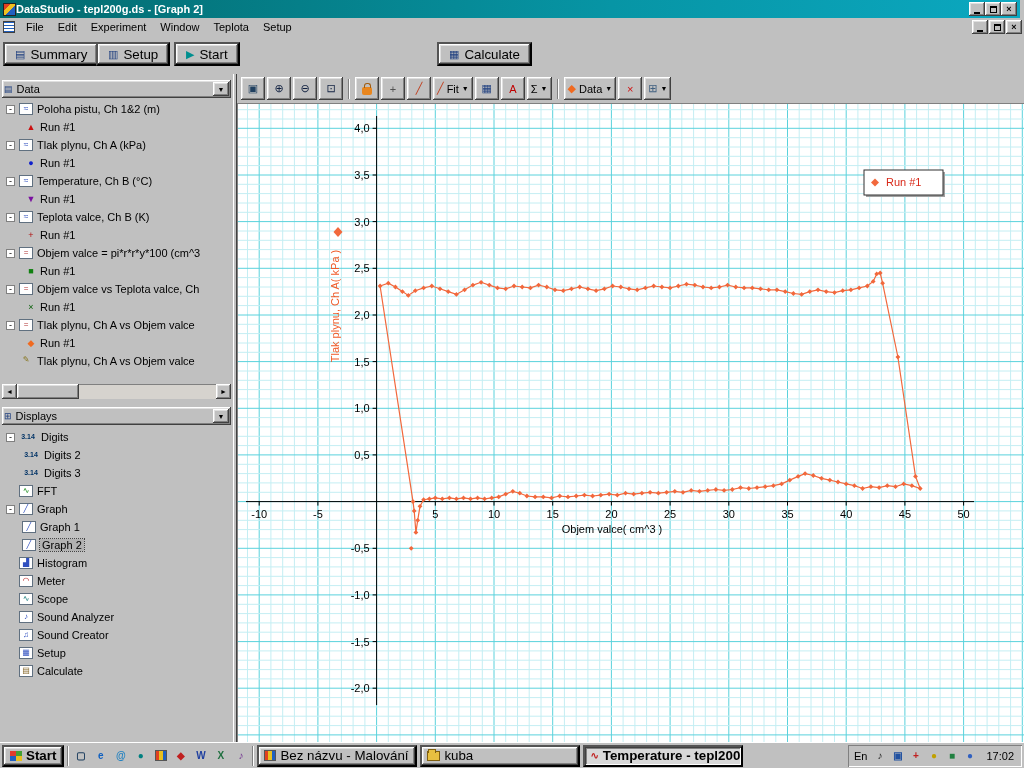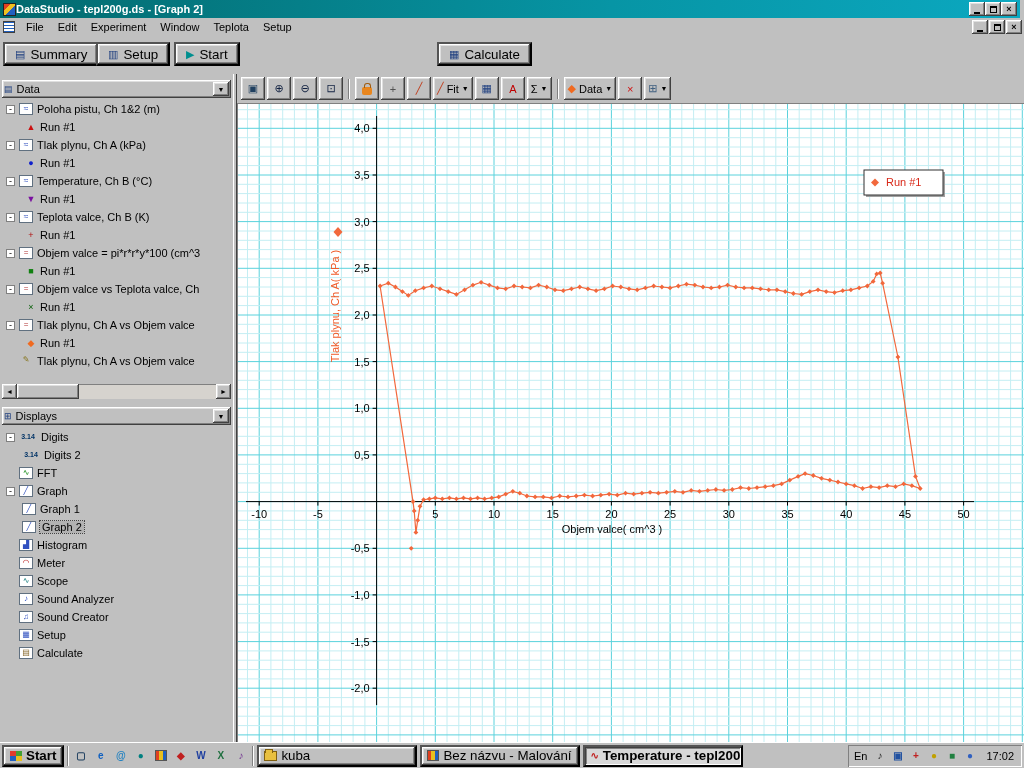--- a/index.html
+++ b/index.html
@@ -217,20 +217,24 @@
     </div>
     <div id="displays-tree">
         <div class="trow">
           <span class="expbox">-</span>
           <span class="tico wide" style="color: rgb(0, 51, 102);">3.14</span>
           <span class="tlabel">Digits</span>
         </div>
         <div class="trow dchild">
           <span class="tico wide" style="color: rgb(0, 51, 102);">3.14</span>
           <span>Digits 2</span>
+        </div>
+        <div class="trow dchild">
+          <span class="tico wide" style="color: rgb(0, 51, 102);">3.14</span>
+          <span>Digits 3</span>
         </div>
         <div class="trow">
           <span class="expspacer"></span>
           <span class="tico" style="color: rgb(0, 128, 0);">∿</span>
           <span class="tlabel">FFT</span>
         </div>
         <div class="trow">
           <span class="expbox">-</span>
           <span class="tico" style="color: rgb(48, 80, 192);">╱</span>
           <span class="tlabel">Graph</span>
@@ -578,26 +582,26 @@
         <span class="qlicon">
           <span class="" style="color: rgb(32, 112, 64);">X</span>
         </span>
         <span class="qlicon">
           <span class="" style="color: rgb(112, 48, 144);">♪</span>
         </span>
       </span>
     <span class="tsep"></span>
     <span id="taskbtns" style="display:flex;gap:3px">
         <button class="taskbtn out">
+          <span class="paint-ic"></span>
+          <span>Bez názvu - Malování</span>
+        </button>
+        <button class="taskbtn out">
           <span class="folder-ic"></span>
           <span>kuba</span>
-        </button>
-        <button class="taskbtn out">
-          <span class="paint-ic"></span>
-          <span>Bez názvu - Malování</span>
         </button>
         <button class="taskbtn active">
           <span class="tkic" style="color: rgb(192, 32, 32);">∿</span>
           <span>Temperature - tepl200...</span>
         </button>
       </span>
     <span id="tray">
       <span>En</span>
       <span id="trayicons" style="display:flex;gap:3px">
           <span class="trayic">

